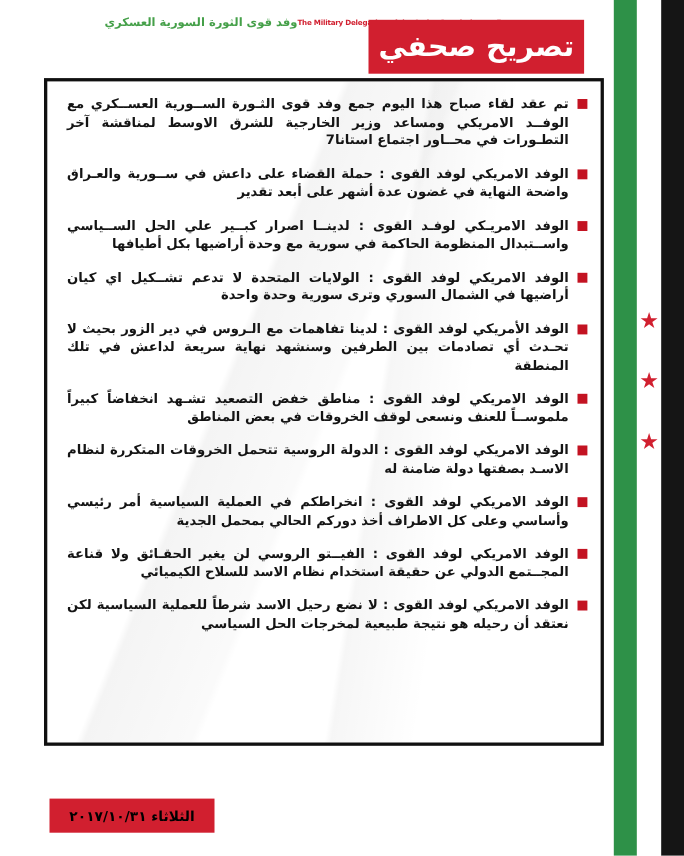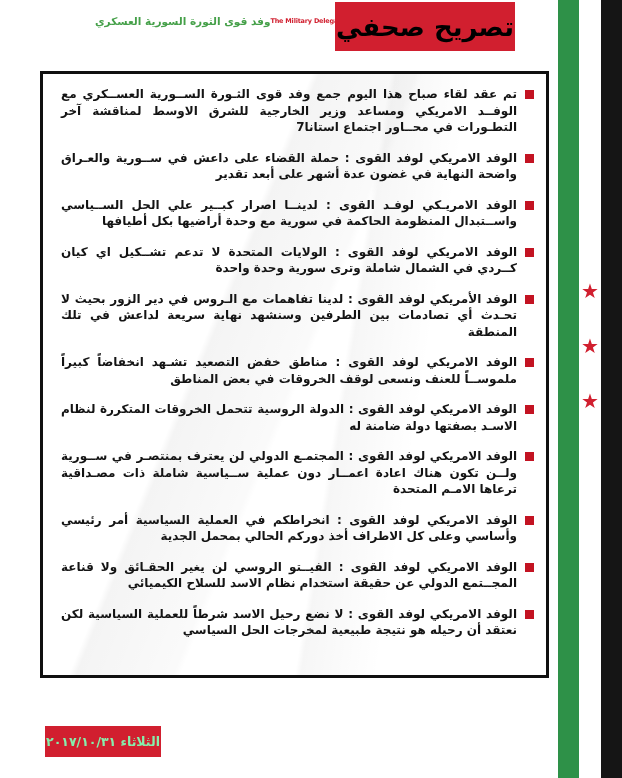--- a/index.html
+++ b/index.html
@@ -47,24 +47,24 @@
     white-space:nowrap;direction:rtl;
   }
   .logo-subtitle{
     margin-top:1px;
     color:var(--red);font-size:6.5px;font-weight:700;
     white-space:nowrap;letter-spacing:-0.2px;
   }
 
   
   .press-banner{
-    position:absolute;left:335px;top:2px;width:180px;height:49px;
+    position:absolute;left:335px;top:18px;width:196px;height:49px;
     background:var(--red);
     display:flex;align-items:center;justify-content:center;
-    color:#000000;font-size:26px;font-weight:700;
+    color:#ffffff;font-size:26px;font-weight:700;
     direction:rtl;
   }
 
   
   .main-box{
     position:absolute;left:40px;top:71px;width:509px;height:607px;
     border:3px solid #101010;
     background:
       linear-gradient(112deg, rgba(0,0,0,0) 36%, rgba(0,0,0,0.045) 37%, rgba(0,0,0,0.02) 50%, rgba(0,0,0,0) 51%),
       linear-gradient(99deg, rgba(0,0,0,0) 58%, rgba(0,0,0,0.035) 59%, rgba(0,0,0,0) 72%),
@@ -82,24 +82,24 @@
     background:var(--bullet-red);
   }
   .txt{
     color:var(--ink);
     font-size:12px;font-weight:700;line-height:16.5px;
     text-align:justify;text-align-last:right;
   }
 
   
   .date-box{
-    position:absolute;left:45px;top:726px;width:116px;height:31px;
+    position:absolute;left:45px;top:726px;width:150px;height:31px;
     background:var(--red);
     display:flex;align-items:center;justify-content:center;
-    color:#86efac;font-size:12.5px;font-weight:700;
+    color:#000000;font-size:12.5px;font-weight:700;
     direction:rtl;white-space:nowrap;
     z-index:3;
   }
 </style>
 </head>
 <body>
 
 <div class="logo">
   <svg class="logo-emblem" viewBox="0 0 120 44" xmlns="http://www.w3.org/2000/svg">
 
@@ -142,42 +142,38 @@
     <p class="txt">الوفد الامريكي لوفد القوى : حملة القضاء على داعش في ســورية والعـراق واضحة النهاية في غضون عدة أشهر على أبعد تقدير</p>
   </div>
 
   <div class="item">
     <span class="sq"></span>
     <p class="txt">الوفد الامريـكي لوفـد القوى : لدينــا اصرار كبــير علي الحل الســياسي واســتبدال المنظومة الحاكمة في سورية مع وحدة أراضيها بكل أطيافها</p>
   </div>
 
   <div class="item">
     <span class="sq"></span>
-    <p class="txt">الوفد الامريكي لوفد القوى : الولايات المتحدة لا تدعم تشــكيل اي كيان كــردي في الشمال شاملة وترى سورية وحدة واحدة</p>
+    <p class="txt">الوفد الامريكي لوفد القوى : الولايات المتحدة لا تدعم تشــكيل اي كيان أراضيها في الشمال السوري وترى سورية وحدة واحدة</p>
   </div>
 
   <div class="item">
     <span class="sq"></span>
     <p class="txt">الوفد الأمريكي لوفد القوى : لدينا تفاهمات مع الـروس في دير الزور بحيث لا تحـدث أي تصادمات بين الطرفين وسنشهد نهاية سريعة لداعش في تلك المنطقة</p>
   </div>
 
   <div class="item">
     <span class="sq"></span>
     <p class="txt">الوفد الامريكي لوفد القوى : مناطق خفض التصعيد تشـهد انخفاضاً كبيراً ملموســاً للعنف ونسعى لوقف الخروقات في بعض المناطق</p>
   </div>
 
   <div class="item">
     <span class="sq"></span>
     <p class="txt">الوفد الامريكي لوفد القوى : الدولة الروسية تتحمل الخروقات المتكررة لنظام الاسـد بصفتها دولة ضامنة له</p>
   </div>
 
-  <div class="item">
-    <span class="sq"></span>
-    <p class="txt">الوفد الامريكي لوفد القوى : المجتمـع الدولي لن يعترف بمنتصـر في ســورية ولــن تكون هناك اعادة اعمــار دون عملية ســياسية شاملة ذات مصـداقية ترعاها الامـم المتحدة</p>
-  </div>
 
 
   <div class="item">
     <span class="sq"></span>
     <p class="txt">الوفد الامريكي لوفد القوى : انخراطكم في العملية السياسية أمر رئيسي وأساسي وعلى كل الاطراف أخذ دوركم الحالي بمحمل الجدية</p>
   </div>
 
 
   <div class="item">
     <span class="sq"></span>

